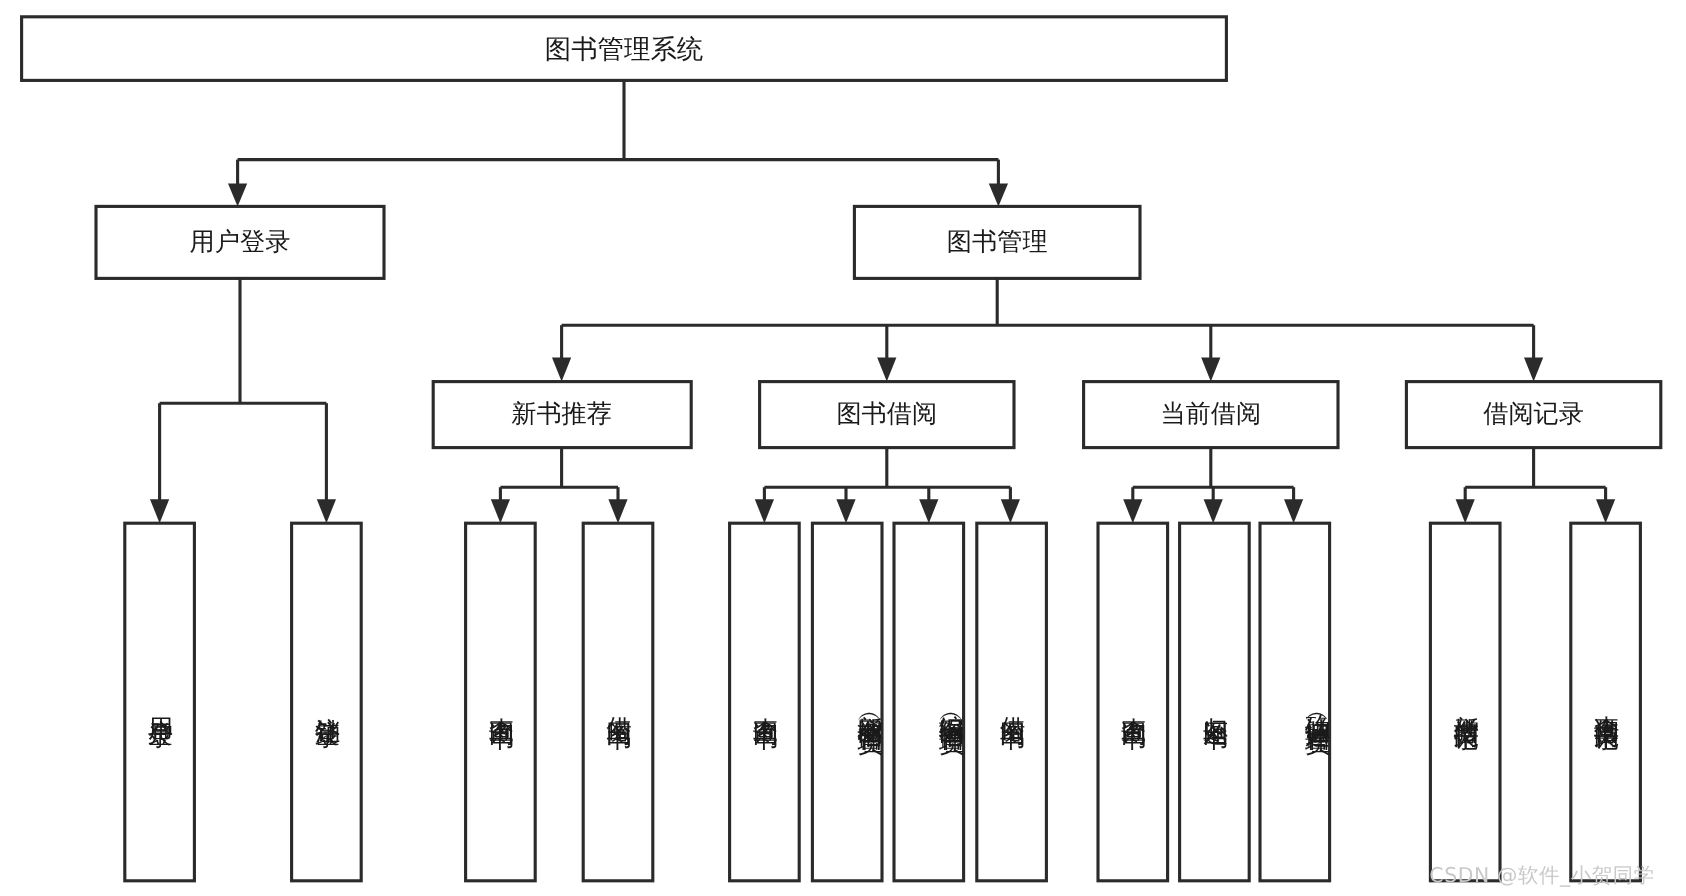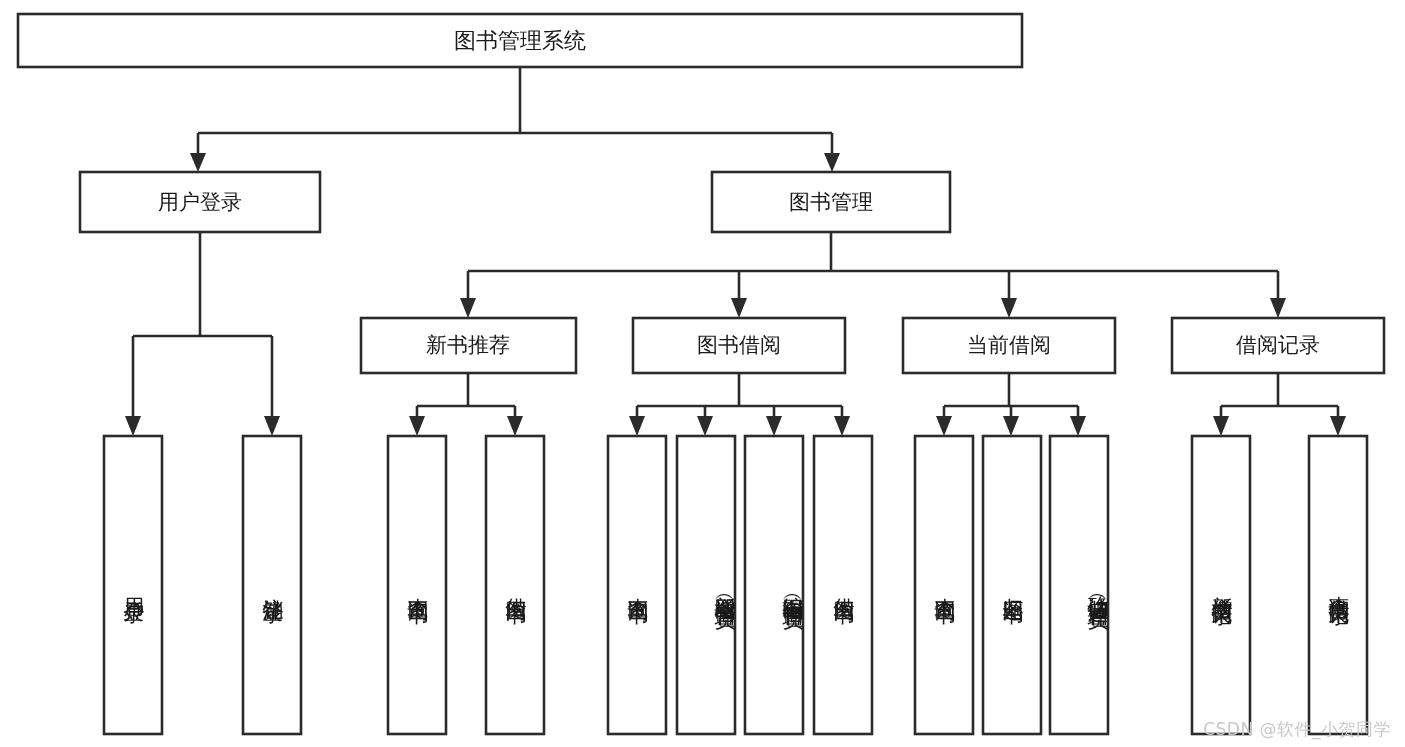--- a/index.html
+++ b/index.html
@@ -69,21 +69,21 @@
     justify-content: center;
     text-align: left;
     pointer-events: none;
     user-select: none;
   }
   .vlabel.centered {
     align-items: center;
   }
   .watermark {
     position: absolute;
-    right: 14px;
+    right: 26px;
     bottom: 6px;
     font-family: "DejaVu Sans", "Liberation Sans", sans-serif;
     font-size: 17px;
     color: #c9c9c9;
     letter-spacing: 0.5px;
     white-space: nowrap;
     pointer-events: none;
     user-select: none;
   }
 </style>

